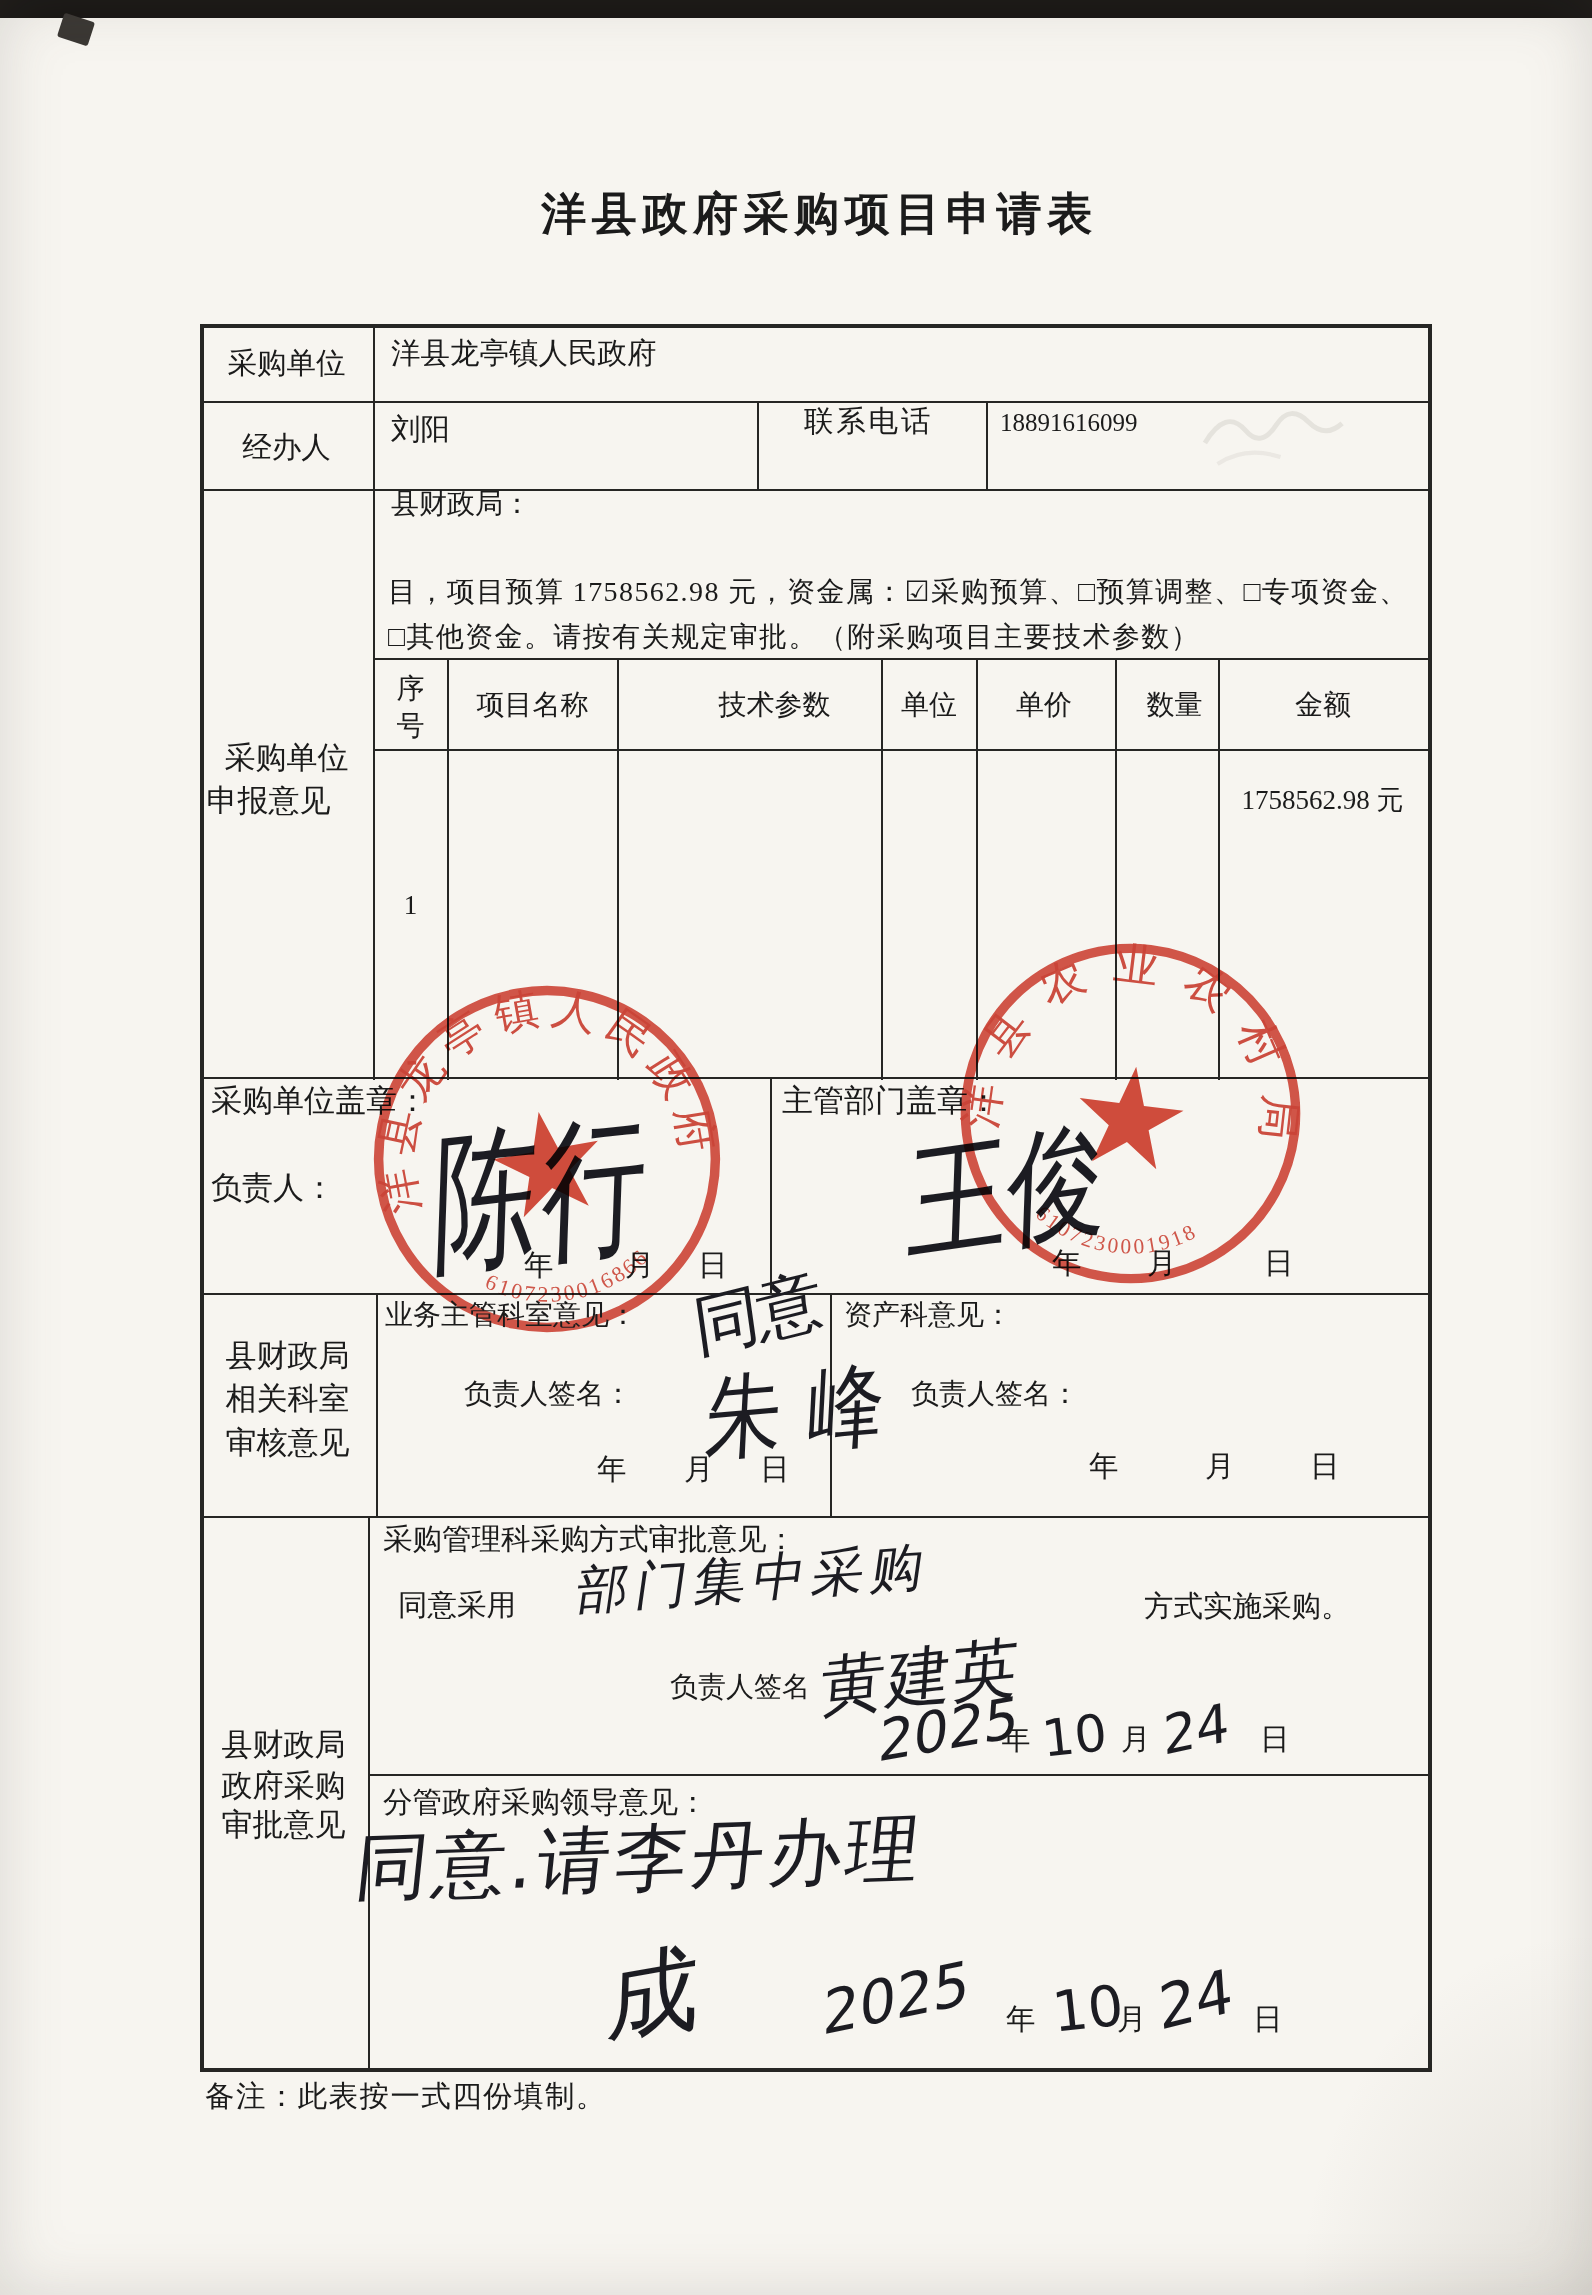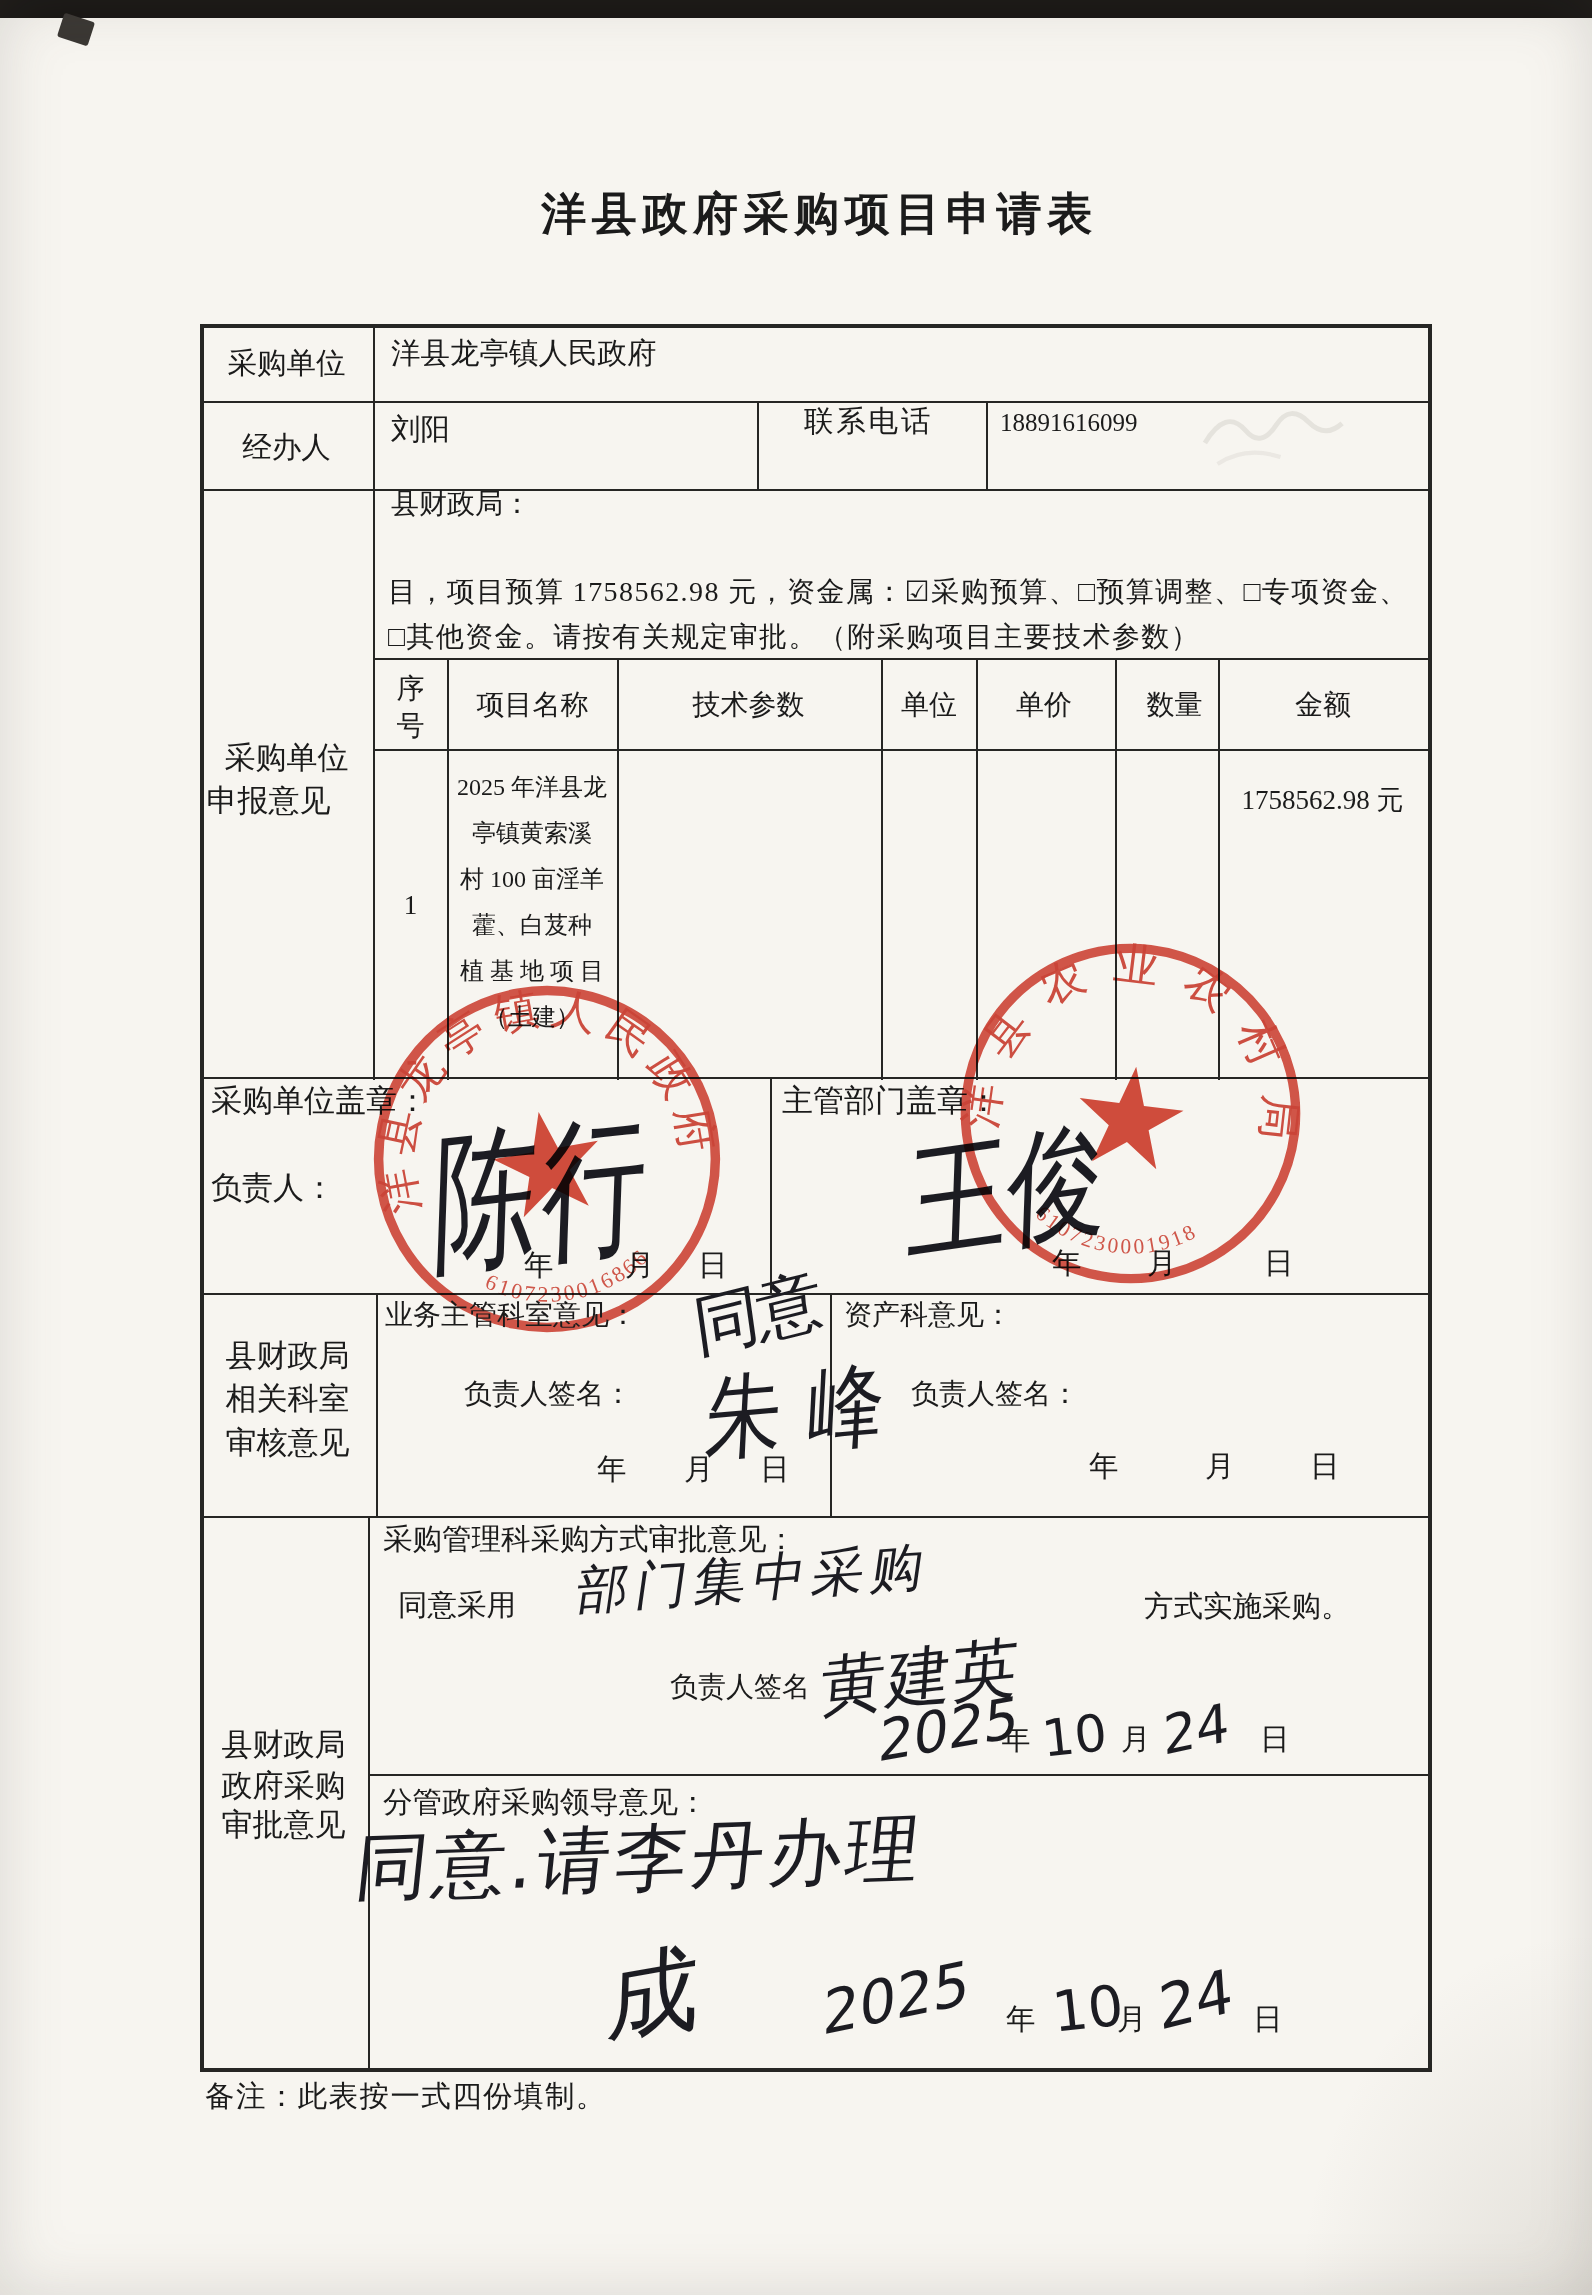--- a/index.html
+++ b/index.html
@@ -79,36 +79,28 @@
 
   <div class="t s44 ctr" style="left:200px;top:740px;width:173px;">采购单位</div>
   <div class="t s44 ctr" style="left:200px;top:783px;width:137px;">申报意见</div>
 
   <div class="t s40" style="left:391px;top:487px;">县财政局：</div>
   <div class="t s40" style="left:388px;top:575px;letter-spacing:1.4px;">目，项目预算 1758562.98 元，资金属：☑采购预算、□预算调整、□专项资金、</div>
   <div class="t s40" style="left:388px;top:620px;letter-spacing:1.4px;">□其他资金。请按有关规定审批。（附采购项目主要技术参数）</div>
 
   <div class="t s40 ctr" style="left:392px;top:670px;width:37px;white-space:normal;line-height:37px;">序号</div>
   <div class="t s40 ctr" style="left:447px;top:688px;width:171px;">项目名称</div>
-  <div class="t s40 ctr" style="left:617px;top:688px;width:263px;">技术参数</div>
+  <div class="t s40 ctr" style="left:617px;top:688px;width:315px;">技术参数</div>
   <div class="t s40 ctr" style="left:881px;top:688px;width:96px;">单位</div>
   <div class="t s40 ctr" style="left:976px;top:688px;width:136px;">单价</div>
   <div class="t s40 ctr" style="left:1115px;top:688px;width:119px;">数量</div>
   <div class="t s40 ctr" style="left:1218px;top:688px;width:210px;">金额</div>
 
   <div class="t s38 ctr" style="left:392px;top:890px;width:37px;">1</div>
 
-  <div class="cellblock ctr" style="left:454px;top:764px;width:156px;font-size:24px;line-height:46px;">
-    <div>2025 年洋县龙</div>
-    <div>亭镇黄索溪</div>
-    <div>村 100 亩淫羊</div>
-    <div>藿、白芨种</div>
-    <div>植 基 地 项 目</div>
-    <div>（土建）</div>
-  </div>
 
 
   <div class="t s38 ctr" style="left:1222px;top:785px;width:201px;">1758562.98 元</div>
 
   <div class="t s44" style="left:211px;top:1083px;">采购单位盖章：</div>
   <div class="t s44" style="left:211px;top:1170px;">负责人：</div>
   <div class="t s42" style="left:524px;top:1248px;">年</div>
   <div class="t s42" style="left:625px;top:1248px;">月</div>
   <div class="t s42" style="left:698px;top:1248px;">日</div>
 

